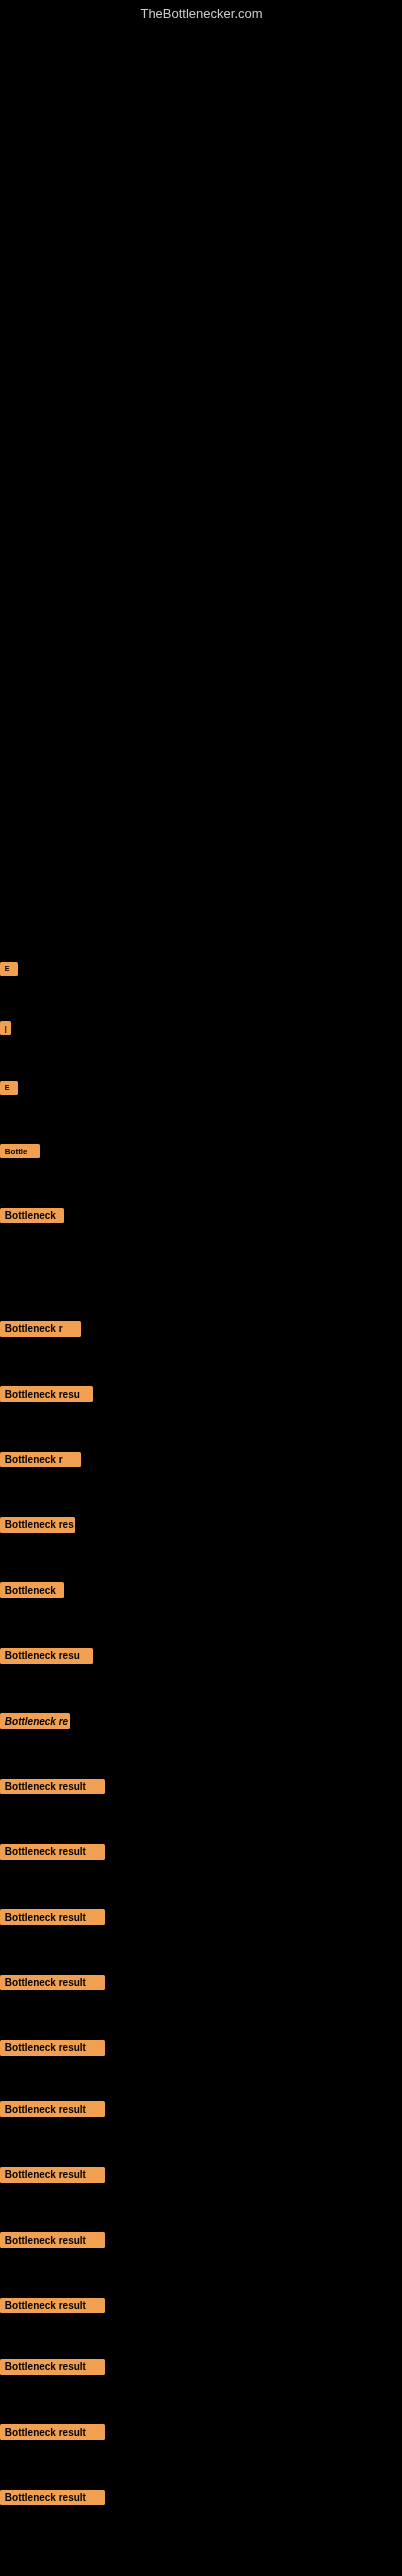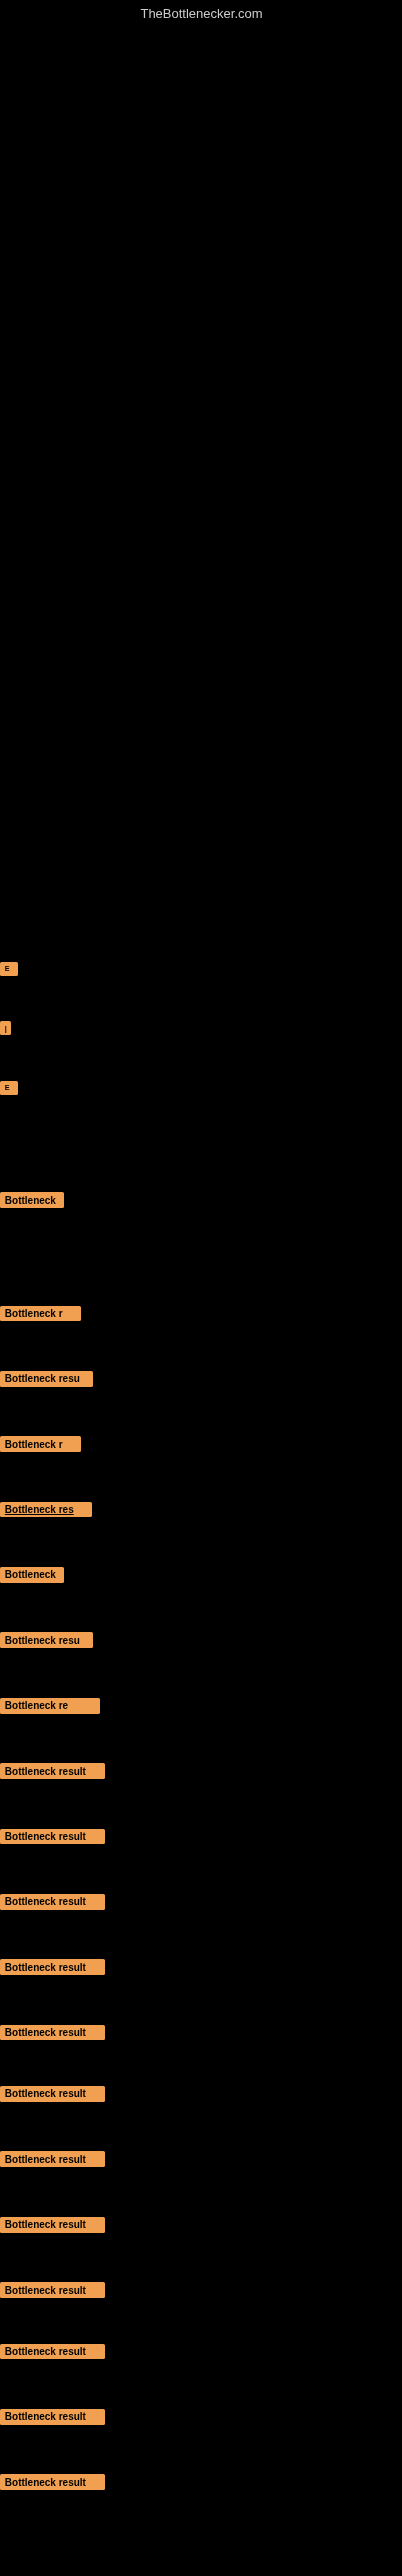--- a/index.html
+++ b/index.html
@@ -56,24 +56,24 @@
     
     .item-1 .bottleneck-badge { width: 17.7px; font-size: 7.2px; }
     .item-2 .bottleneck-badge { width: 11.3px; font-size: 7.2px; }
     .item-3 .bottleneck-badge { width: 17.7px; font-size: 7.2px; }
     .item-4 .bottleneck-badge { width: 40px; font-size: 8px; }
     .item-5 .bottleneck-badge { width: 64px; }
     .item-6 .bottleneck-badge { width: 58px; }
     .item-7 .bottleneck-badge { width: 81px; }
     .item-8 .bottleneck-badge { width: 93px; }
     .item-9 .bottleneck-badge { width: 81px; }
-    .item-10 .bottleneck-badge { width: 92px; text-decoration: underline; }
+    .item-10 .bottleneck-badge { width: 75px; }
     .item-11 .bottleneck-badge { width: 64px; }
     .item-12 .bottleneck-badge { width: 93px; }
-    .item-13 .bottleneck-badge { width: 100px; }
+    .item-13 .bottleneck-badge { width: 70px; font-style: italic; }
     .item-14 .bottleneck-badge { width: 105px; }
     .item-15 .bottleneck-badge { width: 105px; }
     .item-16 .bottleneck-badge { width: 105px; }
     .item-17 .bottleneck-badge { width: 105px; }
     .item-18 .bottleneck-badge { width: 105px; }
     .item-19 .bottleneck-badge { width: 105px; }
     .item-20 .bottleneck-badge { width: 105px; }
     .item-21 .bottleneck-badge { width: 105px; }
     .item-22 .bottleneck-badge { width: 105px; }
     .item-23 .bottleneck-badge { width: 105px; }
@@ -92,20 +92,23 @@
     </div>
     <div style="height: 44px;"></div>
     <div class="bottleneck-item item-2">
       <span class="bottleneck-badge">|</span>
     </div>
     <div style="height: 44px;"></div>
     <div class="bottleneck-item item-3">
       <span class="bottleneck-badge">E</span>
     </div>
     <div style="height: 48px;"></div>
+    <div class="bottleneck-item item-4">
+      <span class="bottleneck-badge">Bottle</span>
+    </div>
     <div style="height: 48px;"></div>
     <div class="bottleneck-item item-5">
       <span class="bottleneck-badge">Bottleneck</span>
     </div>
     <div style="height: 48px;"></div>
     <div style="height: 48px;"></div>
     <div class="bottleneck-item item-7">
       <span class="bottleneck-badge">Bottleneck r</span>
     </div>
     <div style="height: 48px;"></div>

